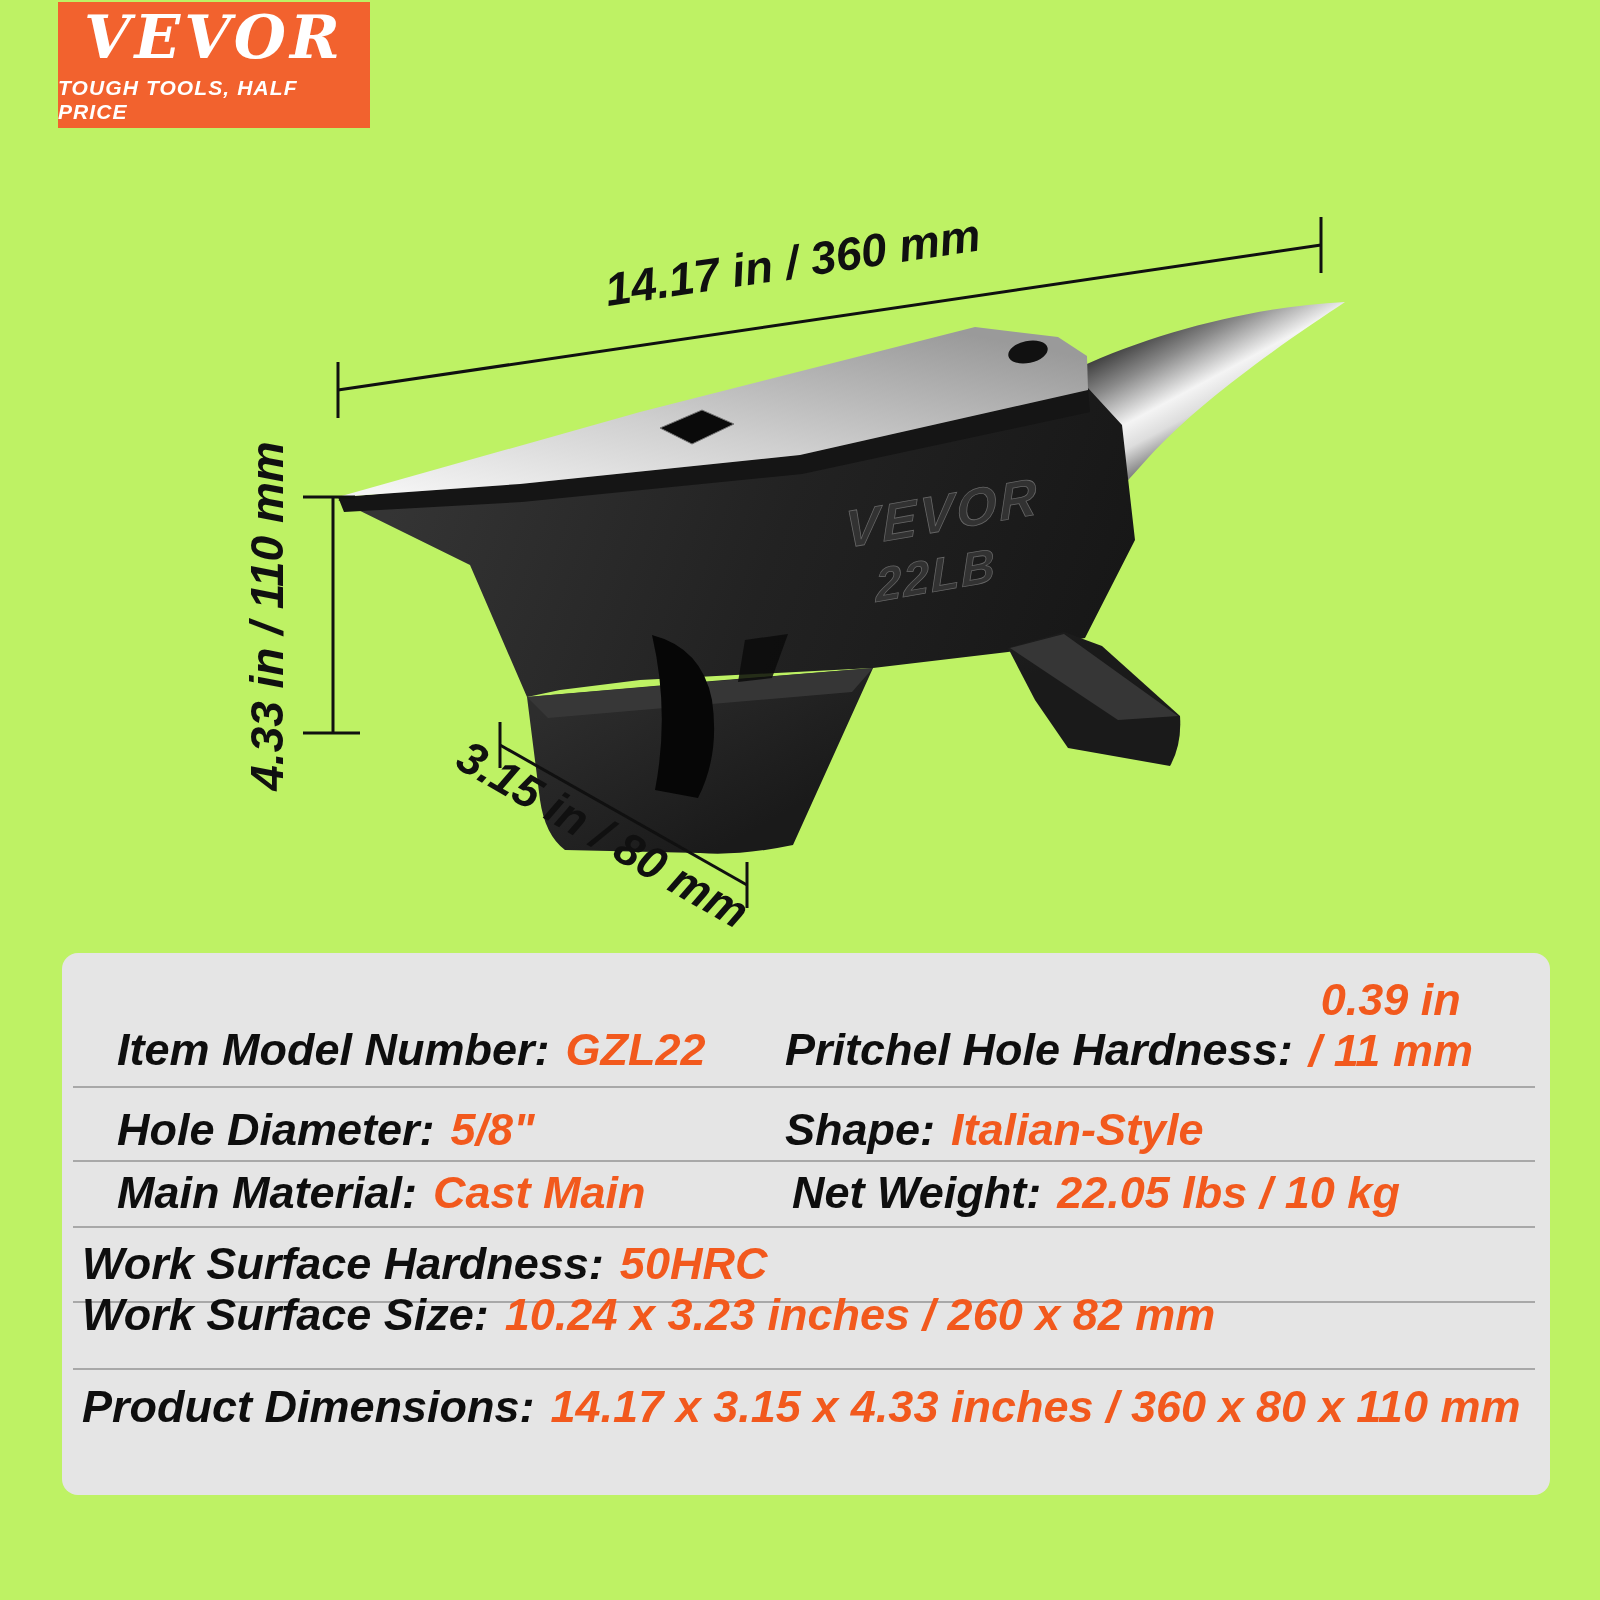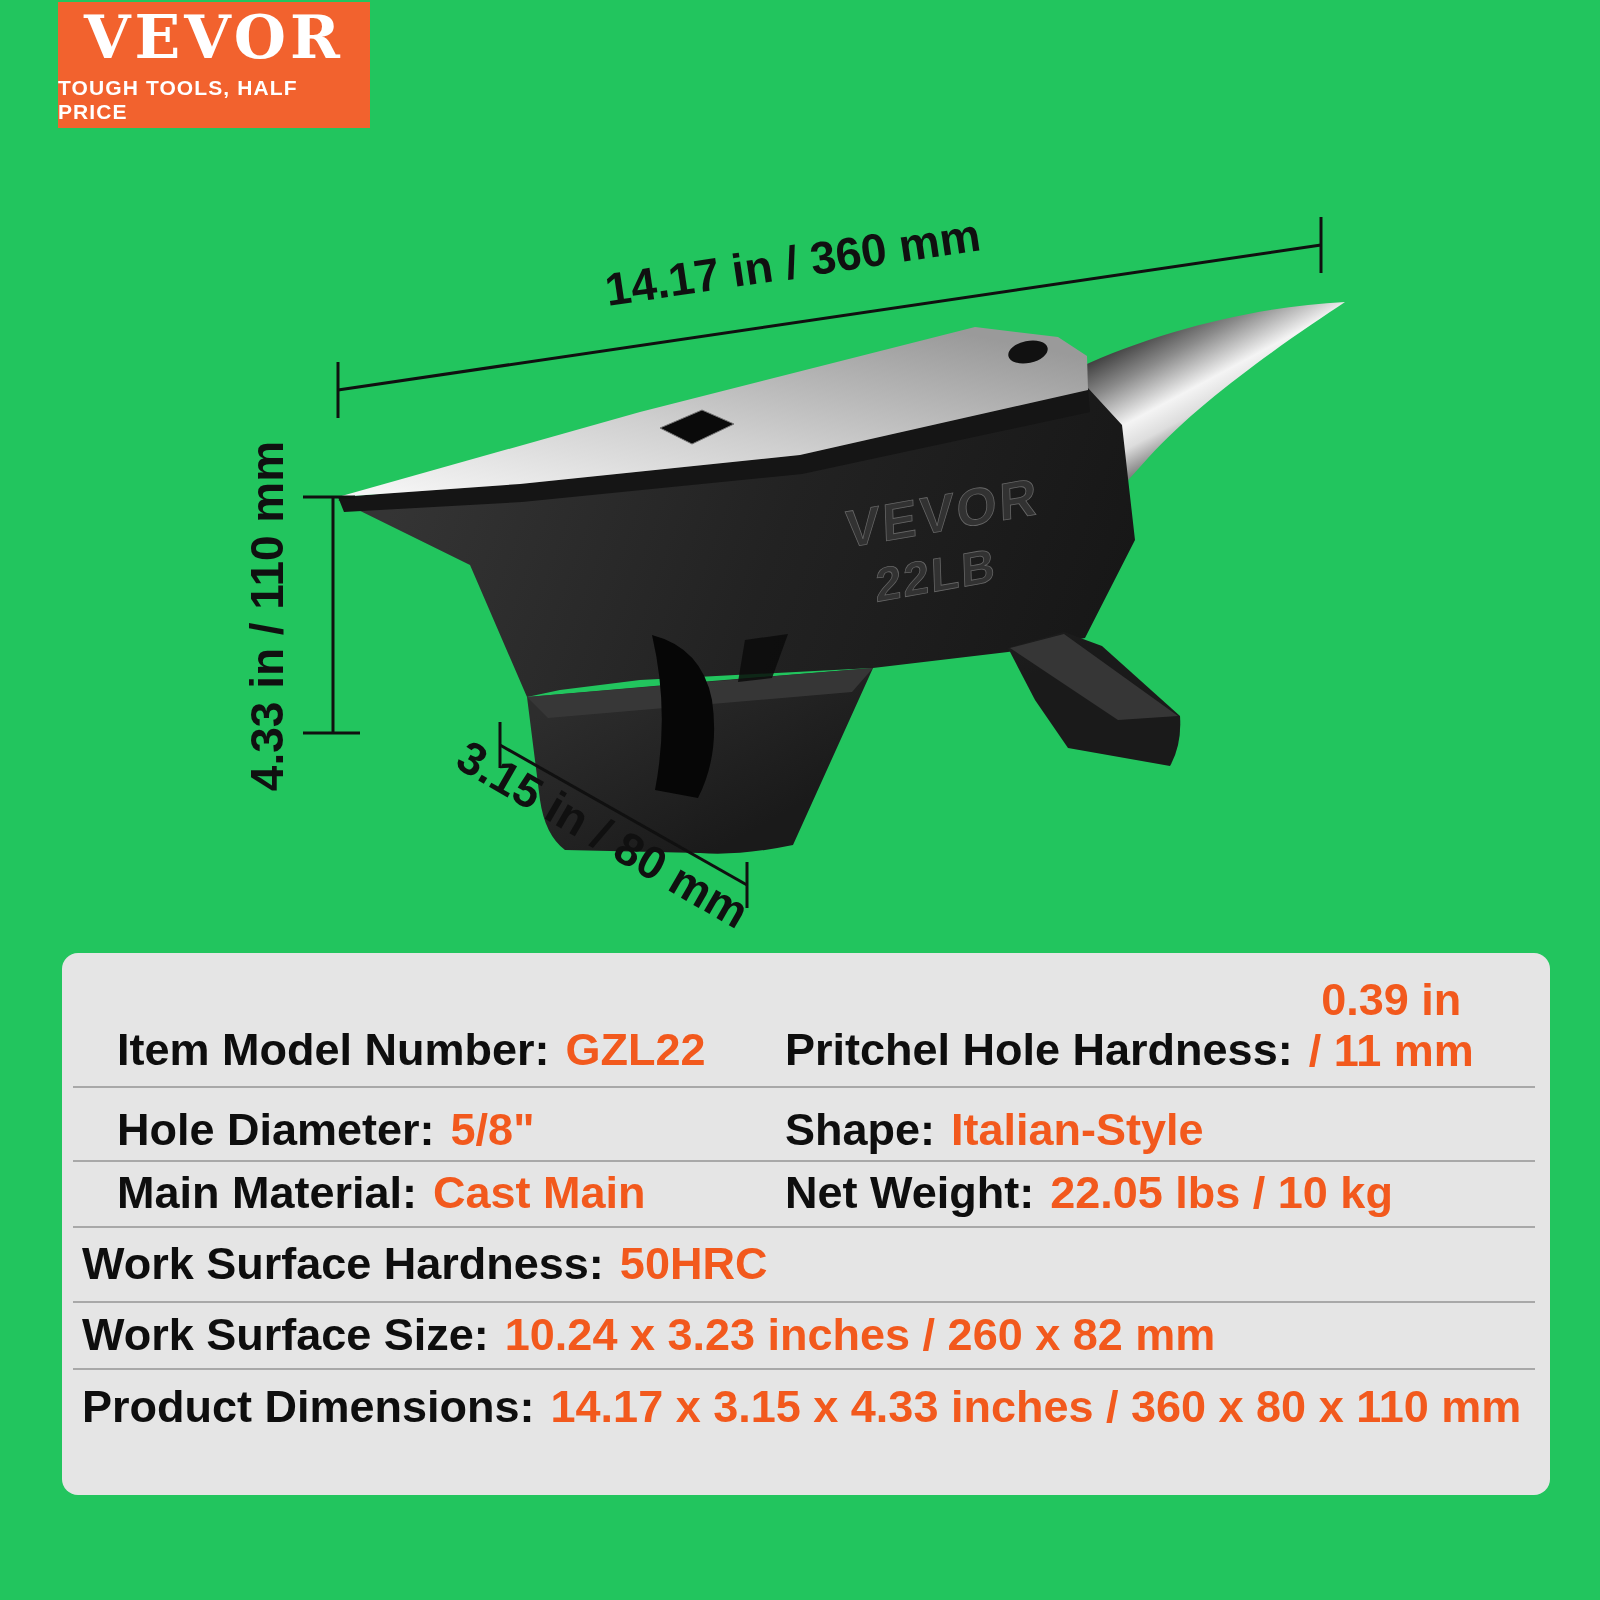--- a/index.html
+++ b/index.html
@@ -1,17 +1,17 @@
 <!DOCTYPE html>
 <html><head>
 <meta charset="utf-8">
 <style>
   html,body{margin:0;padding:0;background:#fff;}
-  #canvas{position:relative;width:1600px;height:1600px;background:#22c55e;overflow:hidden;
-          font-family:"Liberation Sans",sans-serif;}
+  #canvas{position:relative;width:1600px;height:1600px;background:#bef264;overflow:hidden;
+          font-family:"Liberation Sans",sans-serif;font-style:italic;}
 
   
   .logo{position:absolute;left:58px;top:2px;width:312px;height:126px;background:#F2622E;
         color:#fff;display:flex;flex-direction:column;align-items:center;justify-content:center;}
   .logo .name{font-family:"DejaVu Serif","Liberation Serif",serif;font-weight:bold;
               font-size:60px;line-height:1;letter-spacing:4px;}
   .logo .tagline{font-size:21px;font-weight:bold;letter-spacing:1.1px;margin-top:9px;}
 
   
   .illustration{position:absolute;left:0;top:0;width:1600px;height:1600px;}
@@ -140,41 +140,41 @@
         <span class="lbl">Hole Diameter:</span>
         <span class="val">5/8"</span>
       </div>
       <div class="cell right">
         <span class="lbl">Shape:</span>
         <span class="val">Italian-Style</span>
       </div>
     </div>
     <div class="divider" style="top:207px;"></div>
 
-    <div class="srow" style="top:207px;height:66px;">
+    <div class="srow" style="top:207px;height:66px;gap:7px;">
       <div class="cell left">
         <span class="lbl">Main Material:</span>
         <span class="val">Cast Main</span>
       </div>
       <div class="cell right">
         <span class="lbl">Net Weight:</span>
         <span class="val">22.05 lbs / 10 kg</span>
       </div>
     </div>
     <div class="divider" style="top:273px;"></div>
 
     <div class="srow" style="top:273px;height:75px;">
       <div class="cell">
         <span class="lbl">Work Surface Hardness:</span>
         <span class="val">50HRC</span>
       </div>
     </div>
     <div class="divider" style="top:348px;"></div>
 
-    <div class="srow" style="top:348px;height:67px;">
+    <div class="srow" style="top:328px;height:67px;">
       <div class="cell">
         <span class="lbl">Work Surface Size:</span>
         <span class="val">10.24 x 3.23 inches / 260 x 82 mm</span>
       </div>
     </div>
     <div class="divider" style="top:415px;"></div>
 
     <div class="srow" style="top:415px;height:78px;">
       <div class="cell">
         <span class="lbl">Product Dimensions:</span>

